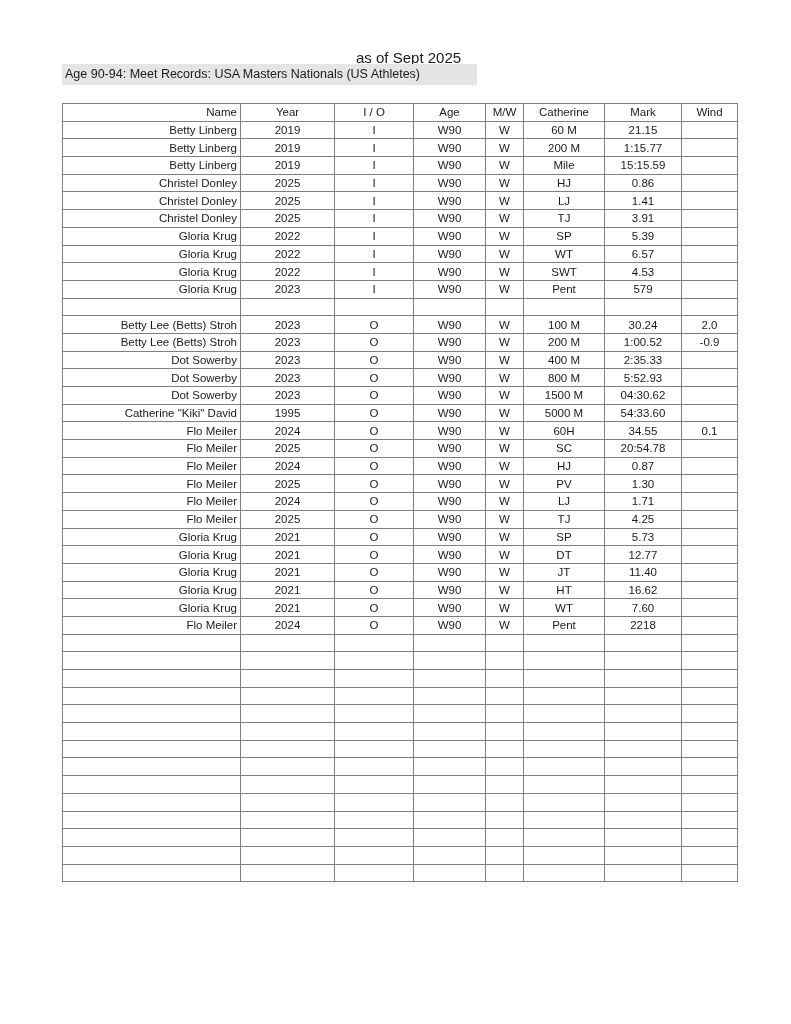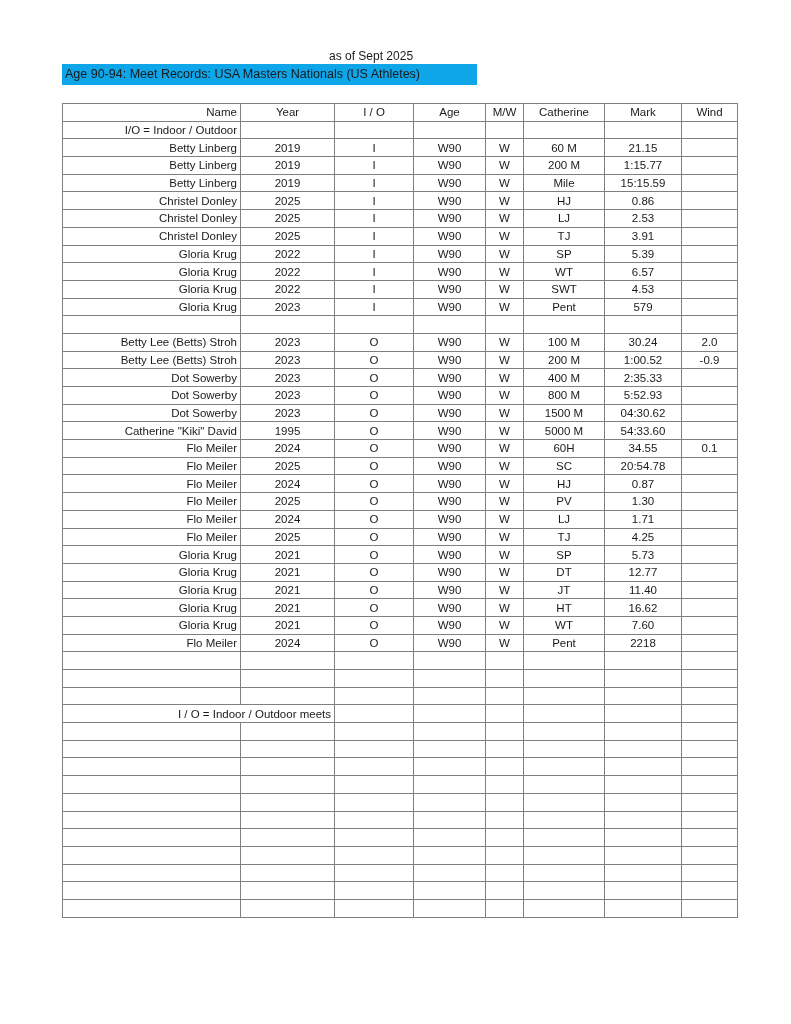--- a/index.html
+++ b/index.html
@@ -10,23 +10,23 @@
   html, body { background: #ffffff; }
   body {
     width: 791px;
     height: 1024px;
     position: relative;
     font-family: "Liberation Sans", sans-serif;
     color: var(--text);
   }
   .as-of {
     position: absolute;
-    left: 329px;
+    left: 356px;
     top: 49px;
-    font-size: 12px;
+    font-size: 15px;
     white-space: nowrap;
   }
   .sheet-title {
     position: absolute;
     left: 62px;
     top: 64px;
     width: 415px;
     height: 21px;
     line-height: 21px;
     font-size: 12.5px;
@@ -52,21 +52,21 @@
     vertical-align: middle;
   }
   .left  { text-align: right; }
   .center{ text-align: center; }
 </style>
 </head>
 <body>
 
 <div class="as-of">as of Sept 2025</div>
 
-<div class="sheet-title" style="background-color: #0ea5e9;">Age 90-94: Meet Records: USA Masters Nationals (US Athletes)</div>
+<div class="sheet-title" style="background-color: #e5e5e5;">Age 90-94: Meet Records: USA Masters Nationals (US Athletes)</div>
 
 <table class="records">
   <colgroup>
       <col style="width: 178px;">
       <col style="width: 94px;">
       <col style="width: 79px;">
       <col style="width: 72px;">
       <col style="width: 38px;">
       <col style="width: 81px;">
       <col style="width: 77px;">
@@ -79,30 +79,20 @@
         <th class="center">I / O</th>
         <th class="center">Age</th>
         <th class="center">M/W</th>
         <th class="center">Catherine</th>
         <th class="center">Mark</th>
         <th class="center">Wind</th>
       </tr>
   </thead>
   <tbody>
       <tr>
-        <td class="left">I/O = Indoor / Outdoor</td>
-        <td class="center"></td>
-        <td class="center"></td>
-        <td class="center"></td>
-        <td class="center"></td>
-        <td class="center"></td>
-        <td class="center"></td>
-        <td class="center"></td>
-      </tr>
-      <tr>
         <td class="left">Betty Linberg</td>
         <td class="center">2019</td>
         <td class="center">I</td>
         <td class="center">W90</td>
         <td class="center">W</td>
         <td class="center">60 M</td>
         <td class="center">21.15</td>
         <td class="center"></td>
       </tr>
       <tr>
@@ -135,21 +125,21 @@
         <td class="center">0.86</td>
         <td class="center"></td>
       </tr>
       <tr>
         <td class="left">Christel Donley</td>
         <td class="center">2025</td>
         <td class="center">I</td>
         <td class="center">W90</td>
         <td class="center">W</td>
         <td class="center">LJ</td>
-        <td class="center">2.53</td>
+        <td class="center">1.41</td>
         <td class="center"></td>
       </tr>
       <tr>
         <td class="left">Christel Donley</td>
         <td class="center">2025</td>
         <td class="center">I</td>
         <td class="center">W90</td>
         <td class="center">W</td>
         <td class="center">TJ</td>
         <td class="center">3.91</td>
@@ -401,29 +391,20 @@
         <td class="center"></td>
         <td class="center"></td>
         <td class="center"></td>
         <td class="center"></td>
         <td class="center"></td>
         <td class="center"></td>
       </tr>
       <tr>
         <td class="left"></td>
         <td class="center"></td>
-        <td class="center"></td>
-        <td class="center"></td>
-        <td class="center"></td>
-        <td class="center"></td>
-        <td class="center"></td>
-        <td class="center"></td>
-      </tr>
-      <tr>
-        <td colspan="2" class="left">I / O = Indoor / Outdoor meets</td>
         <td class="center"></td>
         <td class="center"></td>
         <td class="center"></td>
         <td class="center"></td>
         <td class="center"></td>
         <td class="center"></td>
       </tr>
       <tr>
         <td class="left"></td>
         <td class="center"></td>

